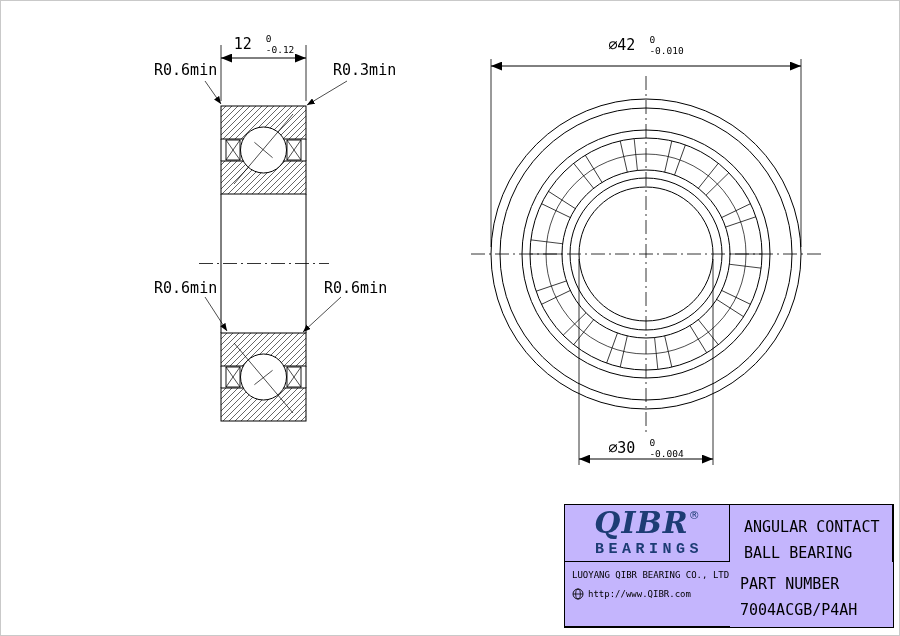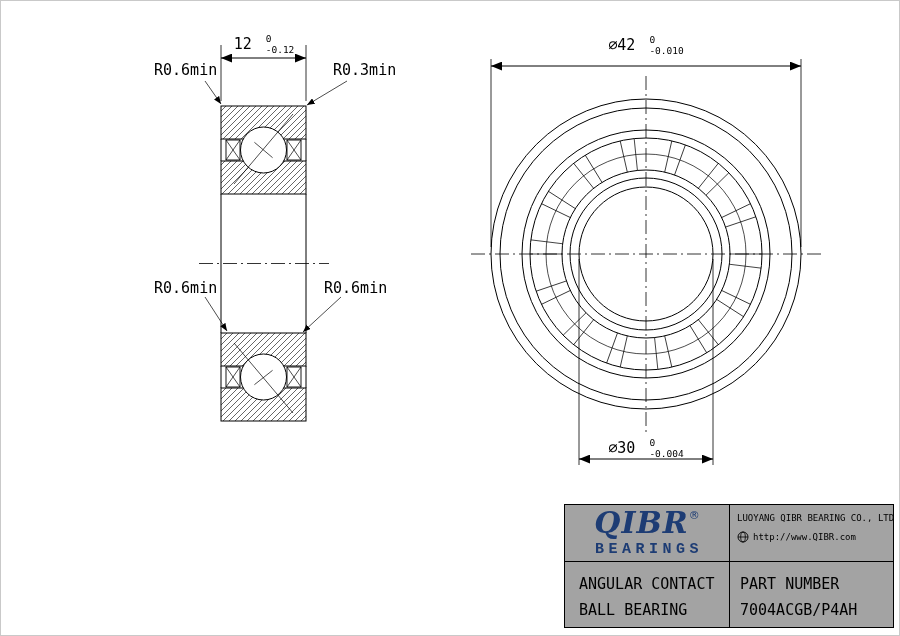--- a/index.html
+++ b/index.html
@@ -24,21 +24,21 @@
     position:absolute; display:flex; align-items:center; justify-content:center;
     gap:14px; font-size:15px; line-height:1; white-space:nowrap;
   }
   .dim .tol { display:flex; flex-direction:column; font-size:9.5px; line-height:1.15; text-align:left; }
   .rlabel { position:absolute; font-size:15px; line-height:1; white-space:nowrap; }
 
   
   .title-block {
     position:absolute; left:563px; top:503px; width:330px; height:124px;
     display:grid; grid-template-columns:165px 1fr; grid-template-rows:57px 1fr;
-    border:1.6px solid #000; box-sizing:border-box; background:#a3a3a3;
+    border:1.6px solid #000; box-sizing:border-box; background:#c4b5fd;
   }
   .tb-cell { box-sizing:border-box; overflow:hidden; }
   .tb-logo    { border-right:1.2px solid #000; border-bottom:1.2px solid #000;
                 display:flex; flex-direction:column; align-items:center; justify-content:center; }
   .tb-company { border-bottom:1.2px solid #000; padding:8px 0 0 7px; font-size:9px; }
   .tb-product { border-right:1.2px solid #000; padding:9px 0 0 14px; font-size:15px; line-height:1.75; }
   .tb-part    { padding:9px 0 0 10px; font-size:15px; line-height:1.75; }
 
   .logo-line { line-height:1; }
   .logo-text {
@@ -192,36 +192,36 @@
 
   <div class="title-block">
 
     <div class="tb-cell tb-logo">
       <div class="logo-line">
         <span class="logo-text">QIBR</span><span class="logo-reg">®</span>
       </div>
       <div class="logo-sub">BEARINGS</div>
     </div>
 
+    <div class="tb-cell tb-product">
+      <div>ANGULAR CONTACT</div>
+      <div>BALL BEARING</div>
+    </div>
+
     <div class="tb-cell tb-company">
       <div class="company-name">LUOYANG QIBR BEARING CO., LTD</div>
       <div class="website-row">
         <svg class="globe" width="12" height="12" viewBox="0 0 12 12">
           <circle cx="6" cy="6" r="5" fill="none" stroke="#000" stroke-width="0.9"></circle>
           <ellipse cx="6" cy="6" rx="2.3" ry="5" fill="none" stroke="#000" stroke-width="0.8"></ellipse>
           <line x1="1" y1="6" x2="11" y2="6" stroke="#000" stroke-width="0.8"></line>
         </svg>
         <span>http://www.QIBR.com</span>
       </div>
     </div>
 
-    <div class="tb-cell tb-product">
-      <div>ANGULAR CONTACT</div>
-      <div>BALL BEARING</div>
-    </div>
-
     <div class="tb-cell tb-part">
       <div>PART NUMBER</div>
       <div>7004ACGB/P4AH</div>
     </div>
 
   </div>
 </div>
 
 </body></html>

